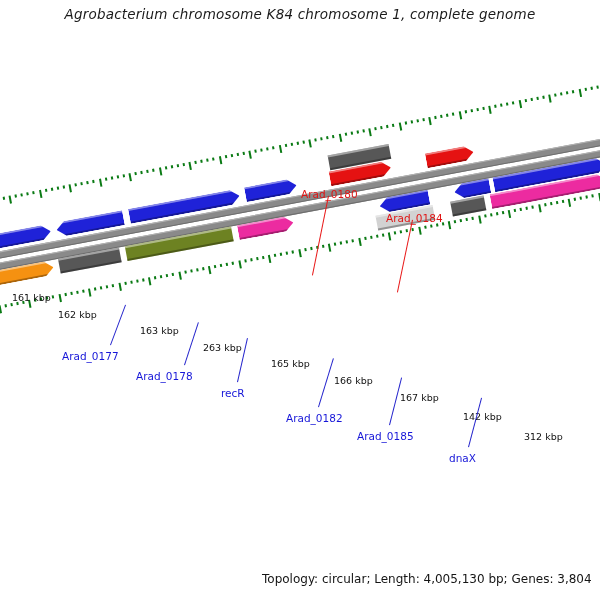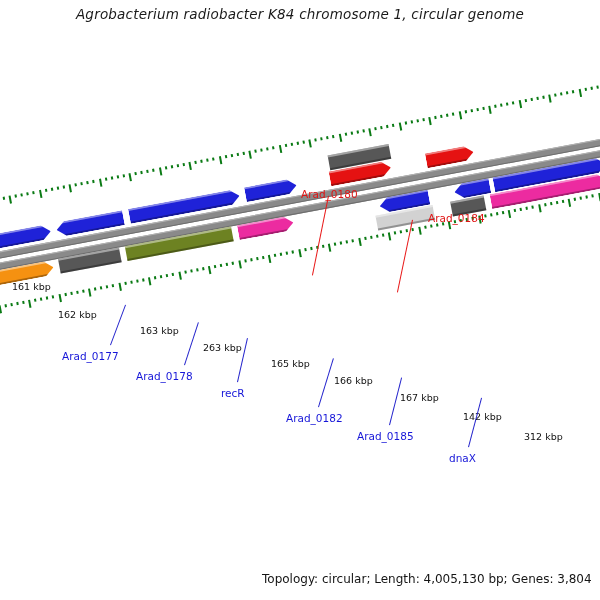--- a/index.html
+++ b/index.html
@@ -55,21 +55,21 @@
   .glabel{position:absolute;font-size:10.5px;white-space:nowrap;}
   .glabel.blue{color:#1616d8;}
   .glabel.red{color:#e01515;}
   .leader{position:absolute;transform-origin:0 0;height:1px;}
   .leader.blue{background:#2424cc;}
   .leader.red{background:#e81818;}
 </style>
 </head>
 <body>
 
-<div id="title">Agrobacterium radiobacter K84 chromosome 1, circular genome</div>
+<div id="title">Agrobacterium chromosome K84 chromosome 1, complete genome</div>
 
 <div id="track">
   <div class="rail" id="rail-a"></div>
   <div class="rail" id="rail-b"></div>
   <div id="ticks-top">
       <div class="tick minor tickRowTop" style="left: 54.9px;"></div>
       <div class="tick major tickRowTop" style="left: 61px;"></div>
       <div class="tick minor tickRowTop" style="left: 67.1px;"></div>
       <div class="tick minor tickRowTop" style="left: 73.2px;"></div>
       <div class="tick minor tickRowTop" style="left: 79.3px;"></div>
@@ -321,41 +321,41 @@
       <div class="gene fwd rowBot" style="left: 540px; width: 114px;">
         <div class="body" style="background: rgb(31, 34, 216);"></div>
       </div>
       <div class="gene fwd rowBot2" style="left: 534px; width: 118px;">
         <div class="body" style="background: rgb(236, 43, 160);"></div>
       </div>
     </div>
 </div>
 
 <div id="overlay">
-    <div class="kbp" style="left: 12px; top: 281px;">161 kbp</div>
+    <div class="kbp" style="left: 12px; top: 292px;">161 kbp</div>
     <div class="kbp" style="left: 58px; top: 309px;">162 kbp</div>
     <div class="kbp" style="left: 140px; top: 325px;">163 kbp</div>
     <div class="kbp" style="left: 203px; top: 342px;">263 kbp</div>
     <div class="kbp" style="left: 271px; top: 358px;">165 kbp</div>
     <div class="kbp" style="left: 334px; top: 375px;">166 kbp</div>
     <div class="kbp" style="left: 400px; top: 392px;">167 kbp</div>
     <div class="kbp" style="left: 463px; top: 411px;">142 kbp</div>
     <div class="kbp" style="left: 524px; top: 431px;">312 kbp</div>
     <div class="leader blue" style="left: 110px; top: 345px; width: 42.72px; transform: rotate(-69.444deg);"></div>
     <div class="glabel blue" style="left: 62px; top: 350px;">Arad_0177</div>
     <div class="leader blue" style="left: 184px; top: 365px; width: 45.2217px; transform: rotate(-71.9657deg);"></div>
     <div class="glabel blue" style="left: 136px; top: 370px;">Arad_0178</div>
     <div class="leader blue" style="left: 237px; top: 382px; width: 45.1221px; transform: rotate(-77.1957deg);"></div>
     <div class="glabel blue" style="left: 221px; top: 387px;">recR</div>
     <div class="leader red" style="left: 329px; top: 196px; width: 80.604px; transform: rotate(101.449deg);"></div>
     <div class="glabel red" style="left: 301px; top: 188px;">Arad_0180</div>
     <div class="leader blue" style="left: 318px; top: 407px; width: 51.2445px; transform: rotate(-72.9795deg);"></div>
     <div class="glabel blue" style="left: 286px; top: 412px;">Arad_0182</div>
     <div class="leader red" style="left: 413px; top: 220px; width: 73.5459px; transform: rotate(101.768deg);"></div>
-    <div class="glabel red" style="left: 386px; top: 212px; margin-left: 42px;">Arad_0184</div>
+    <div class="glabel red" style="left: 386px; top: 212px;">Arad_0184</div>
     <div class="leader blue" style="left: 389px; top: 425px; width: 48.5077px; transform: rotate(-75.6773deg);"></div>
     <div class="glabel blue" style="left: 357px; top: 430px;">Arad_0185</div>
     <div class="leader blue" style="left: 468px; top: 447px; width: 50.6952px; transform: rotate(-75.1414deg);"></div>
     <div class="glabel blue" style="left: 449px; top: 452px;">dnaX</div>
   </div>
 
 <div id="footer">
   <div id="topology">Topology: circular; Length: 4,005,130 bp; Genes: 3,804</div>
 </div>
 

